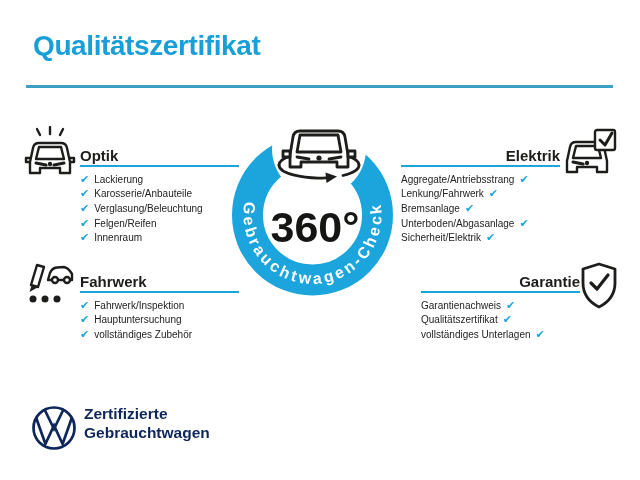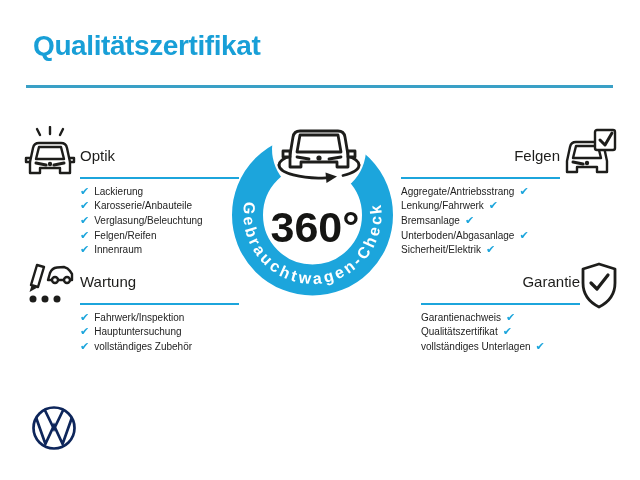--- a/index.html
+++ b/index.html
@@ -9,22 +9,22 @@
   .page-title{position:absolute;left:33px;top:30px;font-size:28px;font-weight:bold;
               color:var(--title-blue);letter-spacing:-0.4px;}
   .title-rule{position:absolute;left:26px;top:85px;width:587px;height:3px;
               background:var(--rule-blue);}
 
   .section{position:absolute;width:159px;}
   .sec-optik{left:80px;top:147px;}
   .sec-technik{left:401px;top:147px;}
   .sec-wartung{left:80px;top:273px;}
   .sec-garantie{left:421px;top:273px;}
-  .sec-header{font-size:15px;font-weight:normal;color:var(--ink);line-height:18px;
-              padding-bottom:12px;border-bottom:2px solid var(--brand-blue);}
+  .sec-header{font-size:15px;font-weight:bold;color:var(--ink);line-height:18px;
+              padding-bottom:0;border-bottom:2px solid var(--brand-blue);}
   .right .sec-header{text-align:right;}
   .section ul{list-style:none;margin:5px 0 0;padding:0;}
   .section li{display:flex;align-items:center;height:14.6px;font-size:10px;
               color:var(--item-text);}
   .right li{justify-content:flex-start;}
   .check{color:var(--brand-blue);font-size:11px;font-weight:bold;
          font-family:"DejaVu Sans",sans-serif;line-height:1;}
   .left .check{margin-right:5px;}
   .right .check{margin-left:5px;}
 
@@ -119,21 +119,21 @@
           <span>Felgen/Reifen</span>
         </li>
         <li>
           <span class="check">✔</span>
           <span>Innenraum</span>
         </li>
       </ul>
   </div>
 
   <div class="section right sec-technik">
-    <div class="sec-header">Felgen</div>
+    <div class="sec-header">Elektrik</div>
     <ul>
         <li>
           <span>Aggregate/Antriebsstrang</span>
           <span class="check">✔</span>
         </li>
         <li>
           <span>Lenkung/Fahrwerk</span>
           <span class="check">✔</span>
         </li>
         <li>
@@ -145,21 +145,21 @@
           <span class="check">✔</span>
         </li>
         <li>
           <span>Sicherheit/Elektrik</span>
           <span class="check">✔</span>
         </li>
       </ul>
   </div>
 
   <div class="section left sec-wartung">
-    <div class="sec-header">Wartung</div>
+    <div class="sec-header">Fahrwerk</div>
     <ul>
         <li>
           <span class="check">✔</span>
           <span>Fahrwerk/Inspektion</span>
         </li>
         <li>
           <span class="check">✔</span>
           <span>Hauptuntersuchung</span>
         </li>
         <li>
@@ -213,14 +213,18 @@
     <path class="carstroke" d="M 131,60.5 A 40,13 0 0 0 147,50"></path>
 
     <text class="degree" x="103" y="127" text-anchor="middle">360°</text>
   </svg>
 
   <svg class="vw-logo" width="46" height="46" viewBox="-23 -23 46 46">
     <circle class="navy-stroke" cx="0" cy="0" r="20.5"></circle>
     <path class="navy-stroke" d="M -9.2,-18 L 0,1 L 9.2,-18"></path>
     <path class="navy-stroke" d="M -17.6,-9.5 L -8.6,16 L 0,-2.5 L 8.6,16 L 17.6,-9.5"></path>
   </svg>
+  <div class="brand-text">
+    <div>Zertifizierte</div>
+    <div>Gebrauchtwagen</div>
+  </div>
 
 </div>
 
 </body></html>

